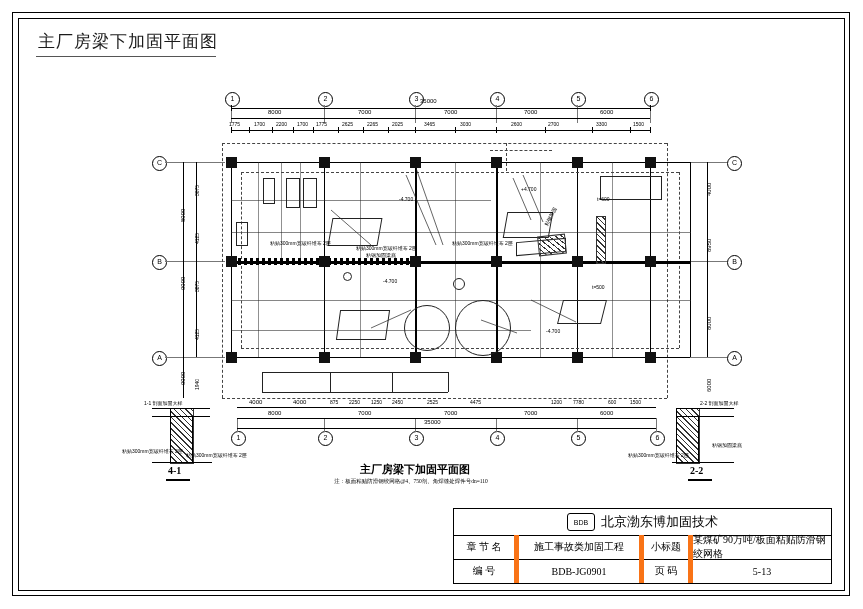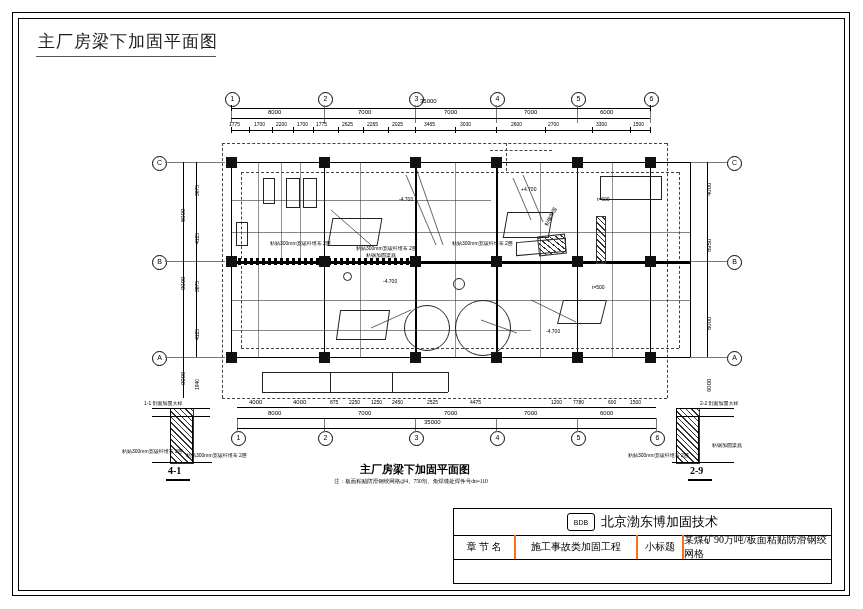--- a/index.html
+++ b/index.html
@@ -63,21 +63,21 @@
   .tb-top{
     position:absolute;left:0;top:0;width:100%;height:26px;
     border-bottom:1px solid #000;
     display:flex;align-items:center;justify-content:center;gap:6px;
   }
   .tb-row{position:absolute;left:0;width:100%;height:24px;display:flex;}
   .tb-row.r1{top:26px;border-bottom:1px solid #000;}
   .tb-row.r2{top:50px;}
   .tb-c{
     display:flex;align-items:center;justify-content:center;
-    border-right:2px solid #f97316;height:100%;font-size:10px;
+    border-right:5px solid #f97316;height:100%;font-size:10px;
     font-family:"Liberation Serif",serif;color:#000;
   }
   .tb-c.last{border-right:none;}
   .c-a{width:60px;}
   .c-b{width:120px;}
   .c-c{width:44px;text-align:center;}
   .c-d{flex:1;}
   .logo{
     width:26px;height:16px;border:1px solid #000;border-radius:3px;
     display:flex;align-items:center;justify-content:center;font-size:7px;
@@ -371,33 +371,39 @@
   <div>
     <div class="hatch" style="left:676px;top:408px;width:22px;height:54px"></div>
     <div class="ln h" style="left:676px;top:408px;width:58px"></div>
     <div class="ln h" style="left:676px;top:416px;width:58px"></div>
     <div class="ln v" style="left:676px;top:408px;height:54px"></div>
     <div class="ln v" style="left:698px;top:416px;height:46px"></div>
     <div class="ln h" style="left:672px;top:462px;width:62px"></div>
     <div class="tx t5" style="left:700px;top:400px">2-2 剖面加固大样</div>
     <div class="tx t5" style="left:628px;top:452px">粘贴300mm宽碳纤维布 2层</div>
     <div class="tx t5" style="left:712px;top:442px">粘钢加固梁底</div>
-    <div class="sec-label" style="left:690px;top:465px">2-9</div>
+    <div class="sec-label" style="left:690px;top:465px">2-2</div>
     <div class="sec-ul" style="left:688px;top:479px;width:24px"></div>
   </div>
 
   <div class="plan-caption">主厂房梁下加固平面图</div>
   <div class="plan-note">注：板面粘贴防滑钢绞网格@4、750剂、角焊缝处焊件号dn=110</div>
 
   <div class="titleblock">
     <div class="tb-top">
       <span class="logo">BDB</span>
       <span class="tb-title">北京渤东博加固技术</span>
     </div>
     <div class="tb-row r1">
       <div class="tb-c c-a">章 节 名</div>
       <div class="tb-c c-b">施工事故类加固工程</div>
       <div class="tb-c c-c">小标题</div>
       <div class="tb-c c-d last">某煤矿90万吨/板面粘贴防滑钢绞网格</div>
     </div>
+    <div class="tb-row r2">
+      <div class="tb-c c-a">编 号</div>
+      <div class="tb-c c-b">BDB-JG0901</div>
+      <div class="tb-c c-c">页 码</div>
+      <div class="tb-c c-d last">5-13</div>
+    </div>
   </div>
 
 </div>
 
 </body></html>

